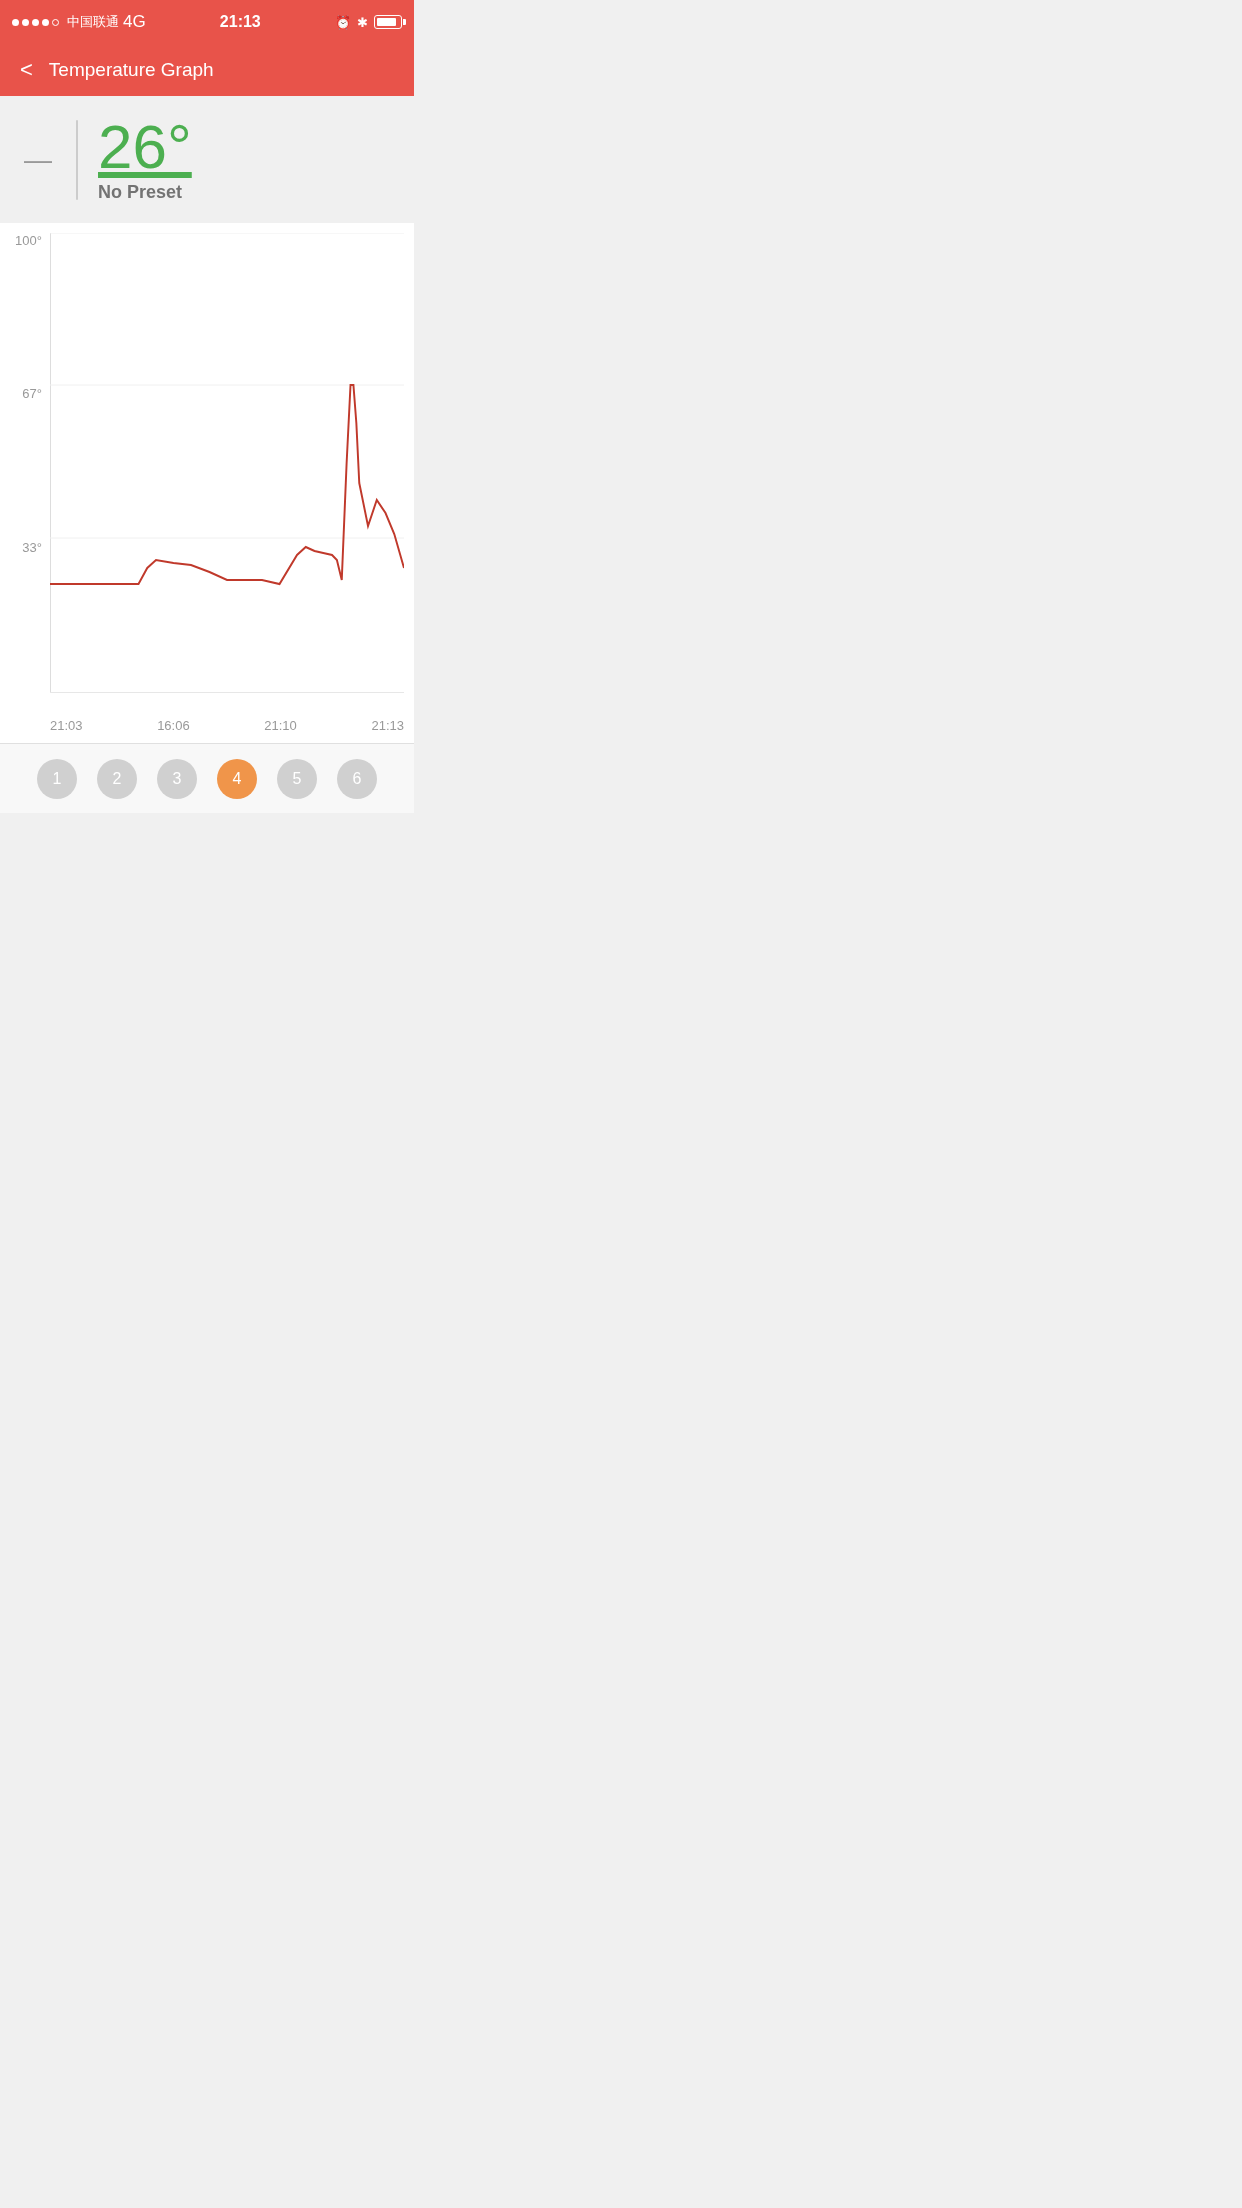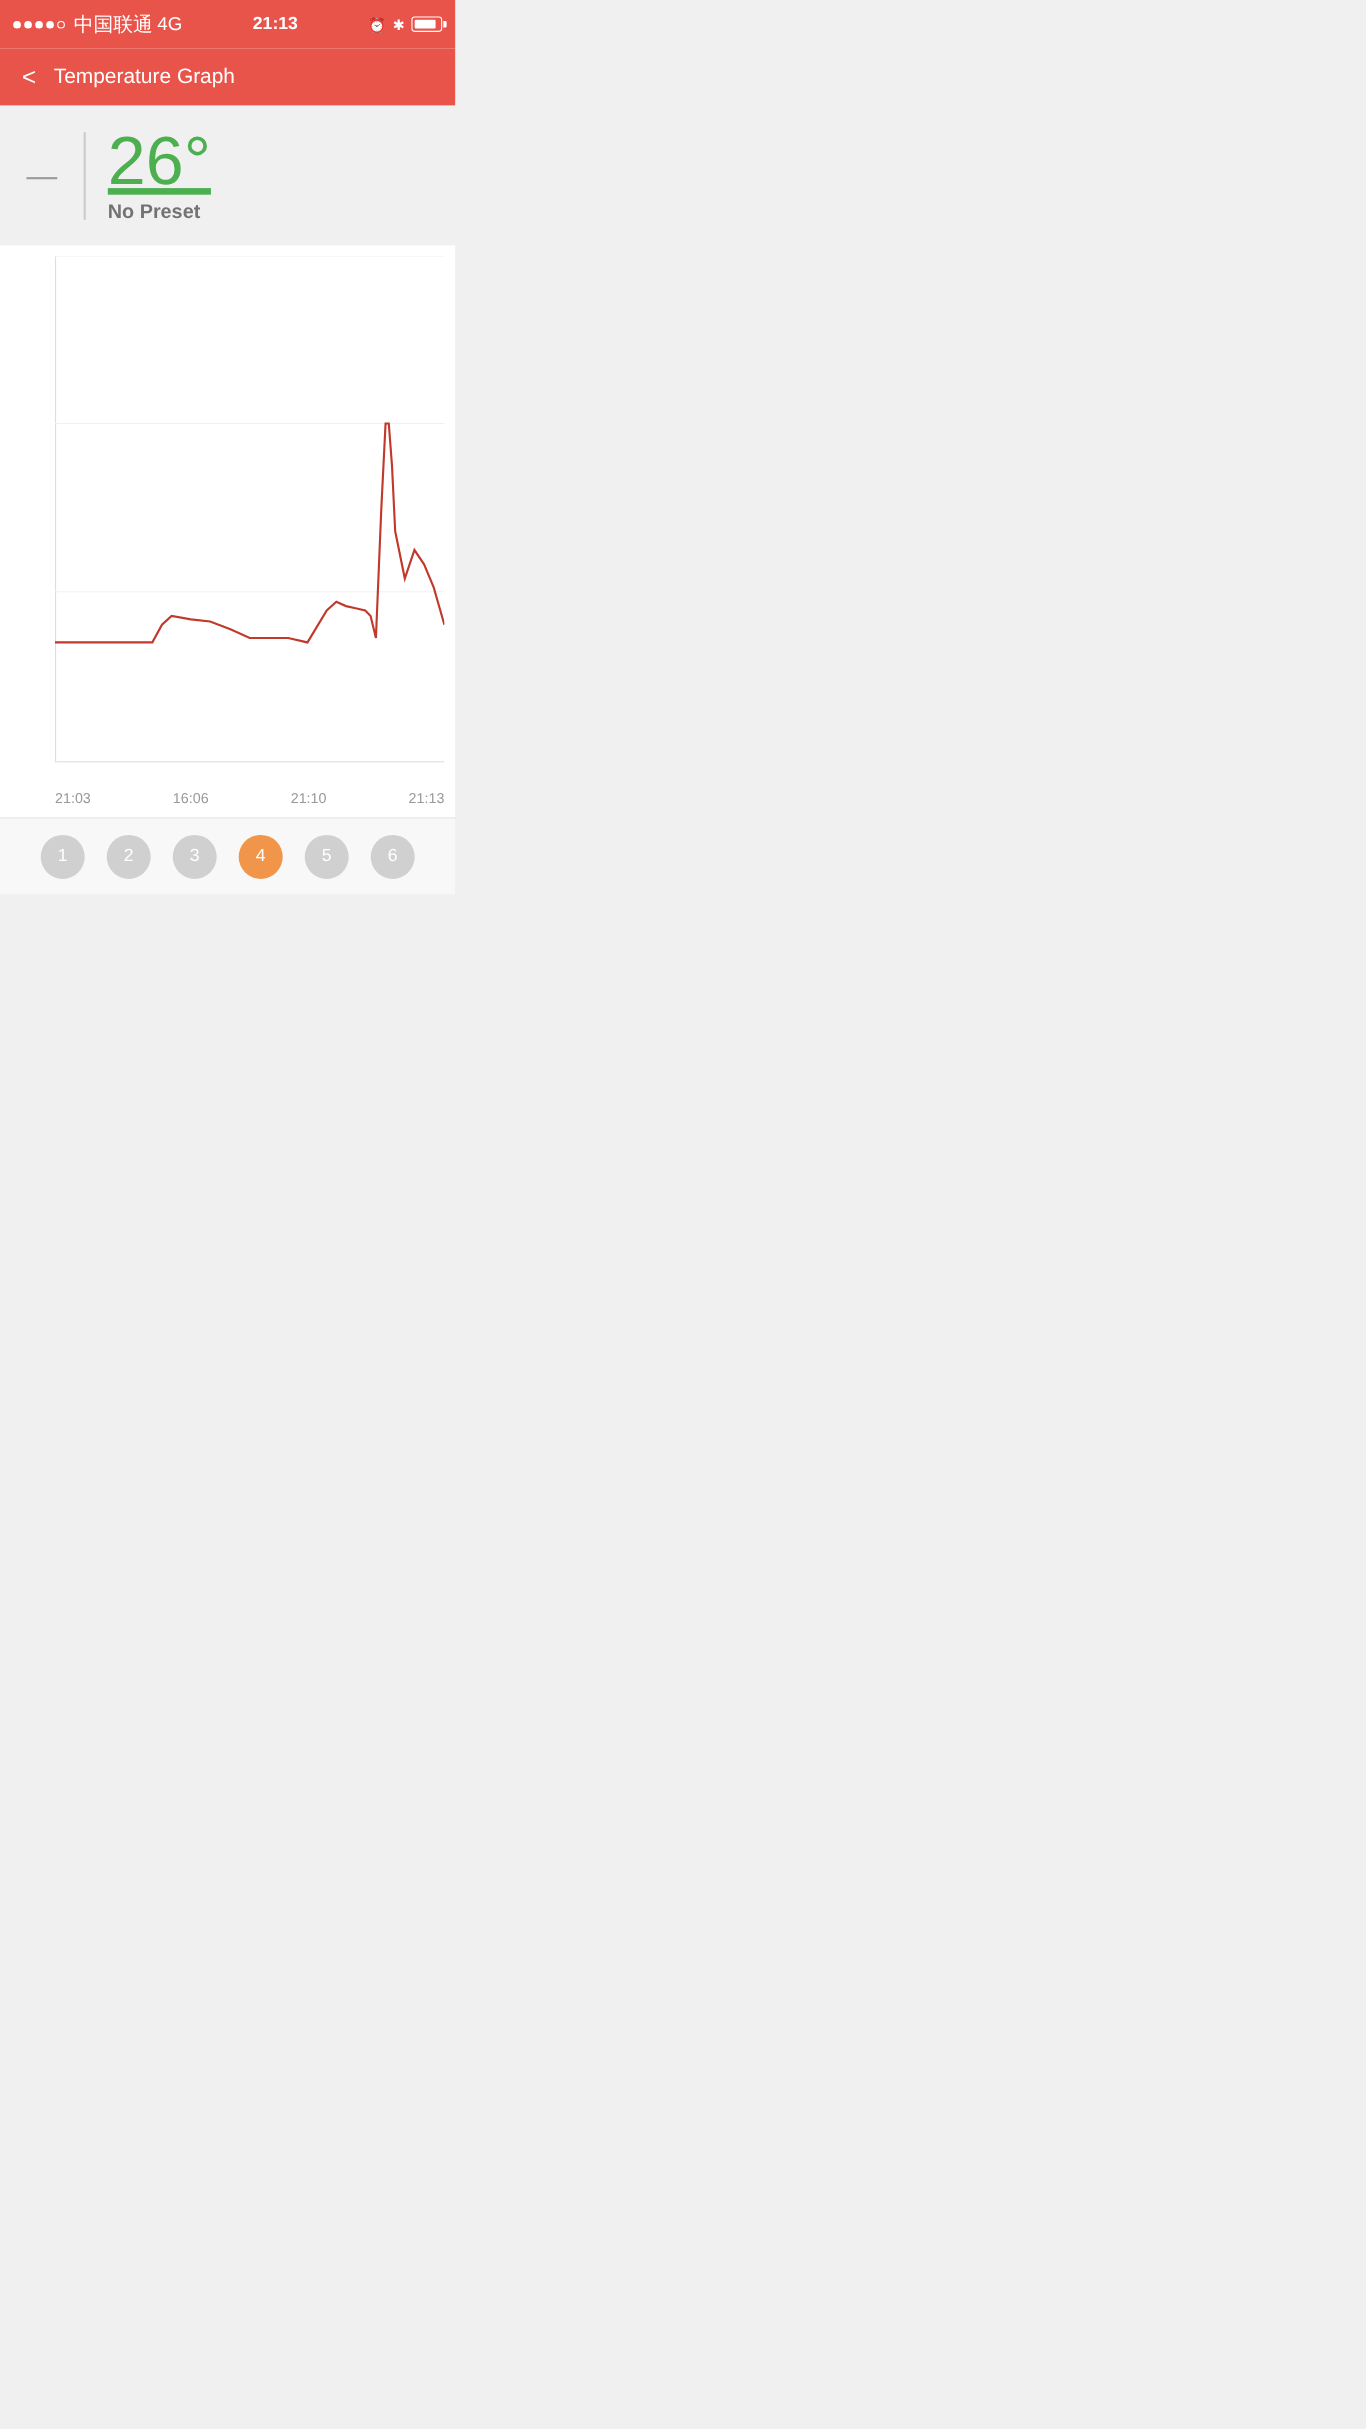--- a/index.html
+++ b/index.html
@@ -21,21 +21,21 @@
       align-items: center;
       justify-content: space-between;
       padding: 0 12px;
       color: white;
       font-size: 13px;
     }
     .status-left { display: flex; align-items: center; gap: 4px; }
     .status-dots { display: flex; gap: 3px; align-items: center; }
     .dot { width: 7px; height: 7px; border-radius: 50%; background: white; }
     .dot.empty { background: transparent; border: 1.5px solid white; }
-    .status-carrier { margin-left: 4px; font-size: 18px; }
+    .status-carrier { margin-left: 4px; font-size: 13px; }
     .status-network { font-size: 17px; }
     .status-center { font-size: 16px; font-weight: 600; }
     .status-right { display: flex; align-items: center; gap: 6px; }
     .alarm-icon { font-size: 13px; }
     .bluetooth-icon { font-size: 13px; }
     .battery {
       width: 28px; height: 14px;
       border: 1.5px solid white;
       border-radius: 3px;
       position: relative;
@@ -239,20 +239,26 @@
     <span class="temp-value">26°</span>
     <span class="temp-preset">No Preset</span>
   </div>
 </div>
 
 <div class="chart-container">
 
   <div class="axis-line-v"></div>
   <div class="axis-line-h"></div>
 
+  <div class="y-axis">
+    <span class="y-label">100°</span>
+    <span class="y-label">67°</span>
+    <span class="y-label">33°</span>
+    <span class="y-label"></span>
+  </div>
 
   <div class="x-axis">
     <span class="x-label">21:03</span>
     <span class="x-label">16:06</span>
     <span class="x-label">21:10</span>
     <span class="x-label">21:13</span>
   </div>
 
   <svg viewBox="0 0 364 460" preserveAspectRatio="none" style="position:absolute; left:50px; top:10px; right:10px; bottom:50px; width:calc(100% - 60px); height:calc(100% - 60px);">
 

